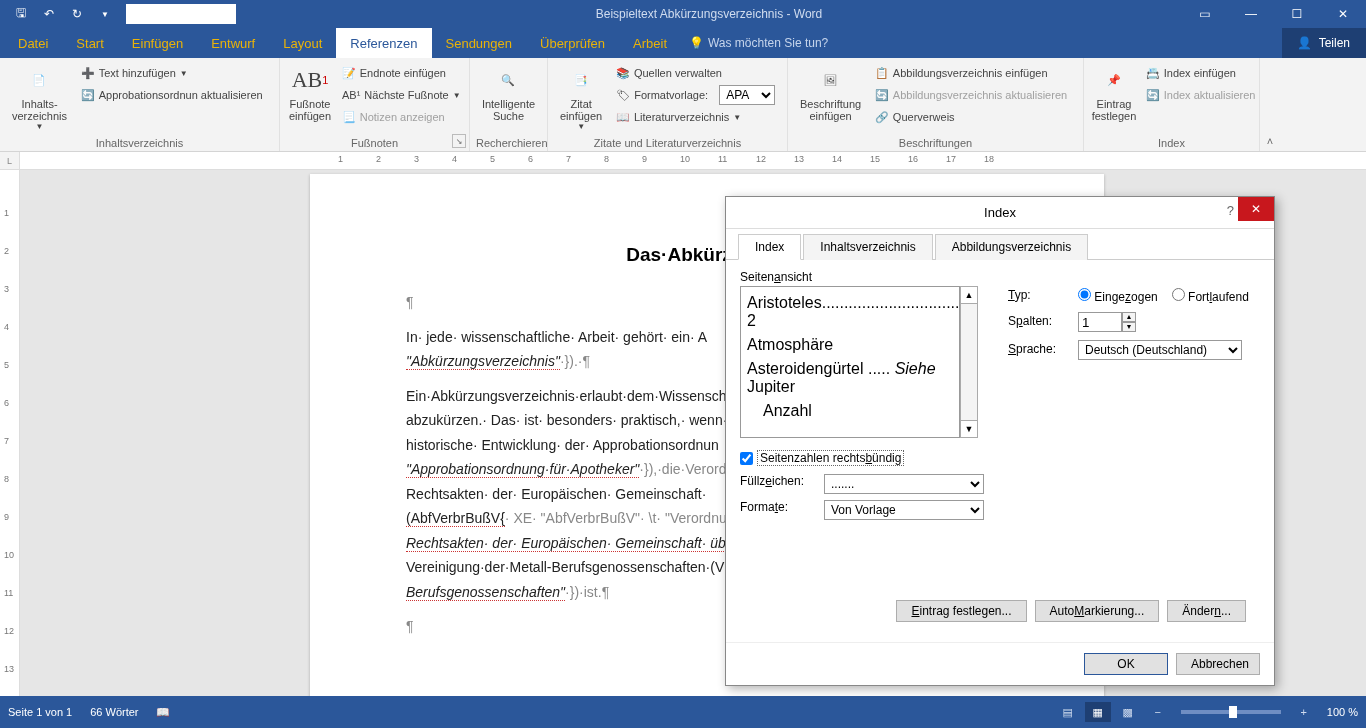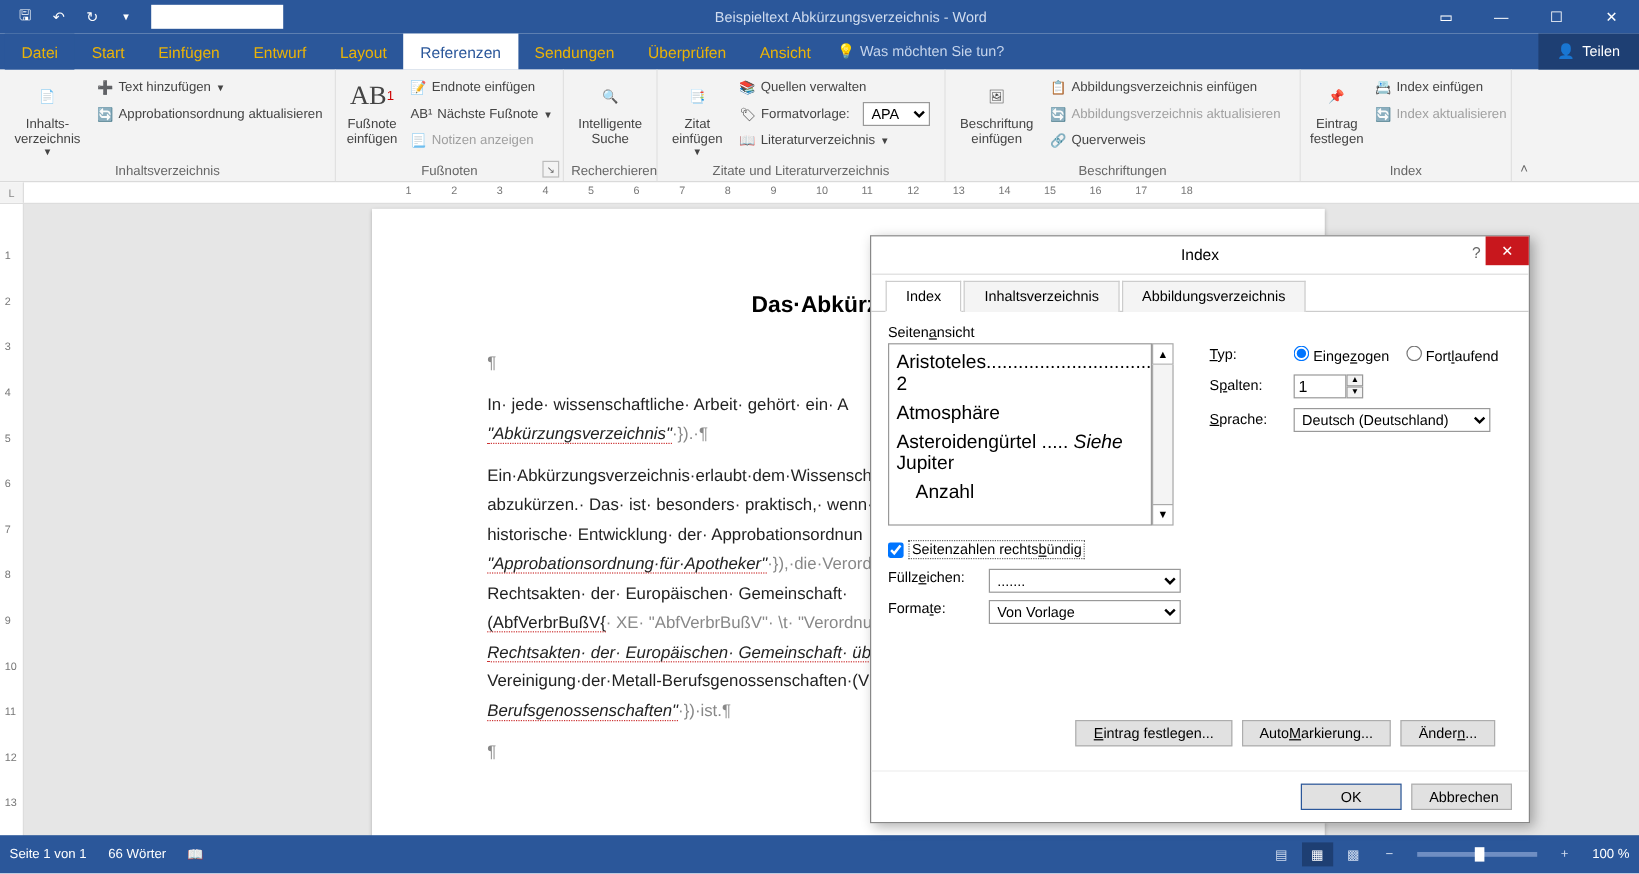--- a/index.html
+++ b/index.html
@@ -119,21 +119,21 @@
 
 <div class="menu-tabs">
   <div class="menu-tab file">Datei</div>
   <div class="menu-tab">Start</div>
   <div class="menu-tab">Einfügen</div>
   <div class="menu-tab">Entwurf</div>
   <div class="menu-tab">Layout</div>
   <div class="menu-tab active">Referenzen</div>
   <div class="menu-tab">Sendungen</div>
   <div class="menu-tab">Überprüfen</div>
-  <div class="menu-tab">Ansicht</div>
+  <div class="menu-tab">Arbeit</div>
   <div class="tell-me">
     <span>💡</span>
     <span>Was möchten Sie tun?</span>
   </div>
   <div class="share-btn">
     <span>👤</span>
     <span>Teilen</span>
   </div>
 </div>
 
@@ -148,21 +148,21 @@
         <div style="font-size:8px;">▼</div>
       </div>
       <div class="vstack">
         <div class="small-btn">
             <span>➕</span>
             <span>Text hinzufügen</span>
             <span style="font-size:8px;">▼</span>
           </div>
         <div class="small-btn">
             <span>🔄</span>
-            <span>Approbationsordnung aktualisieren</span>
+            <span>Approbationsordnun aktualisieren</span>
           </div>
       </div>
     </div>
     <div class="ribbon-group-label">Inhaltsverzeichnis</div>
   </div>
 
   <div class="ribbon-group" style="width:190px;">
     <div class="ribbon-group-content">
       <div class="big-btn">
         <div class="ico" style="font-family:serif;font-size:22px;">AB<sup style="color:#c00;font-size:11px;">1</sup></div>

